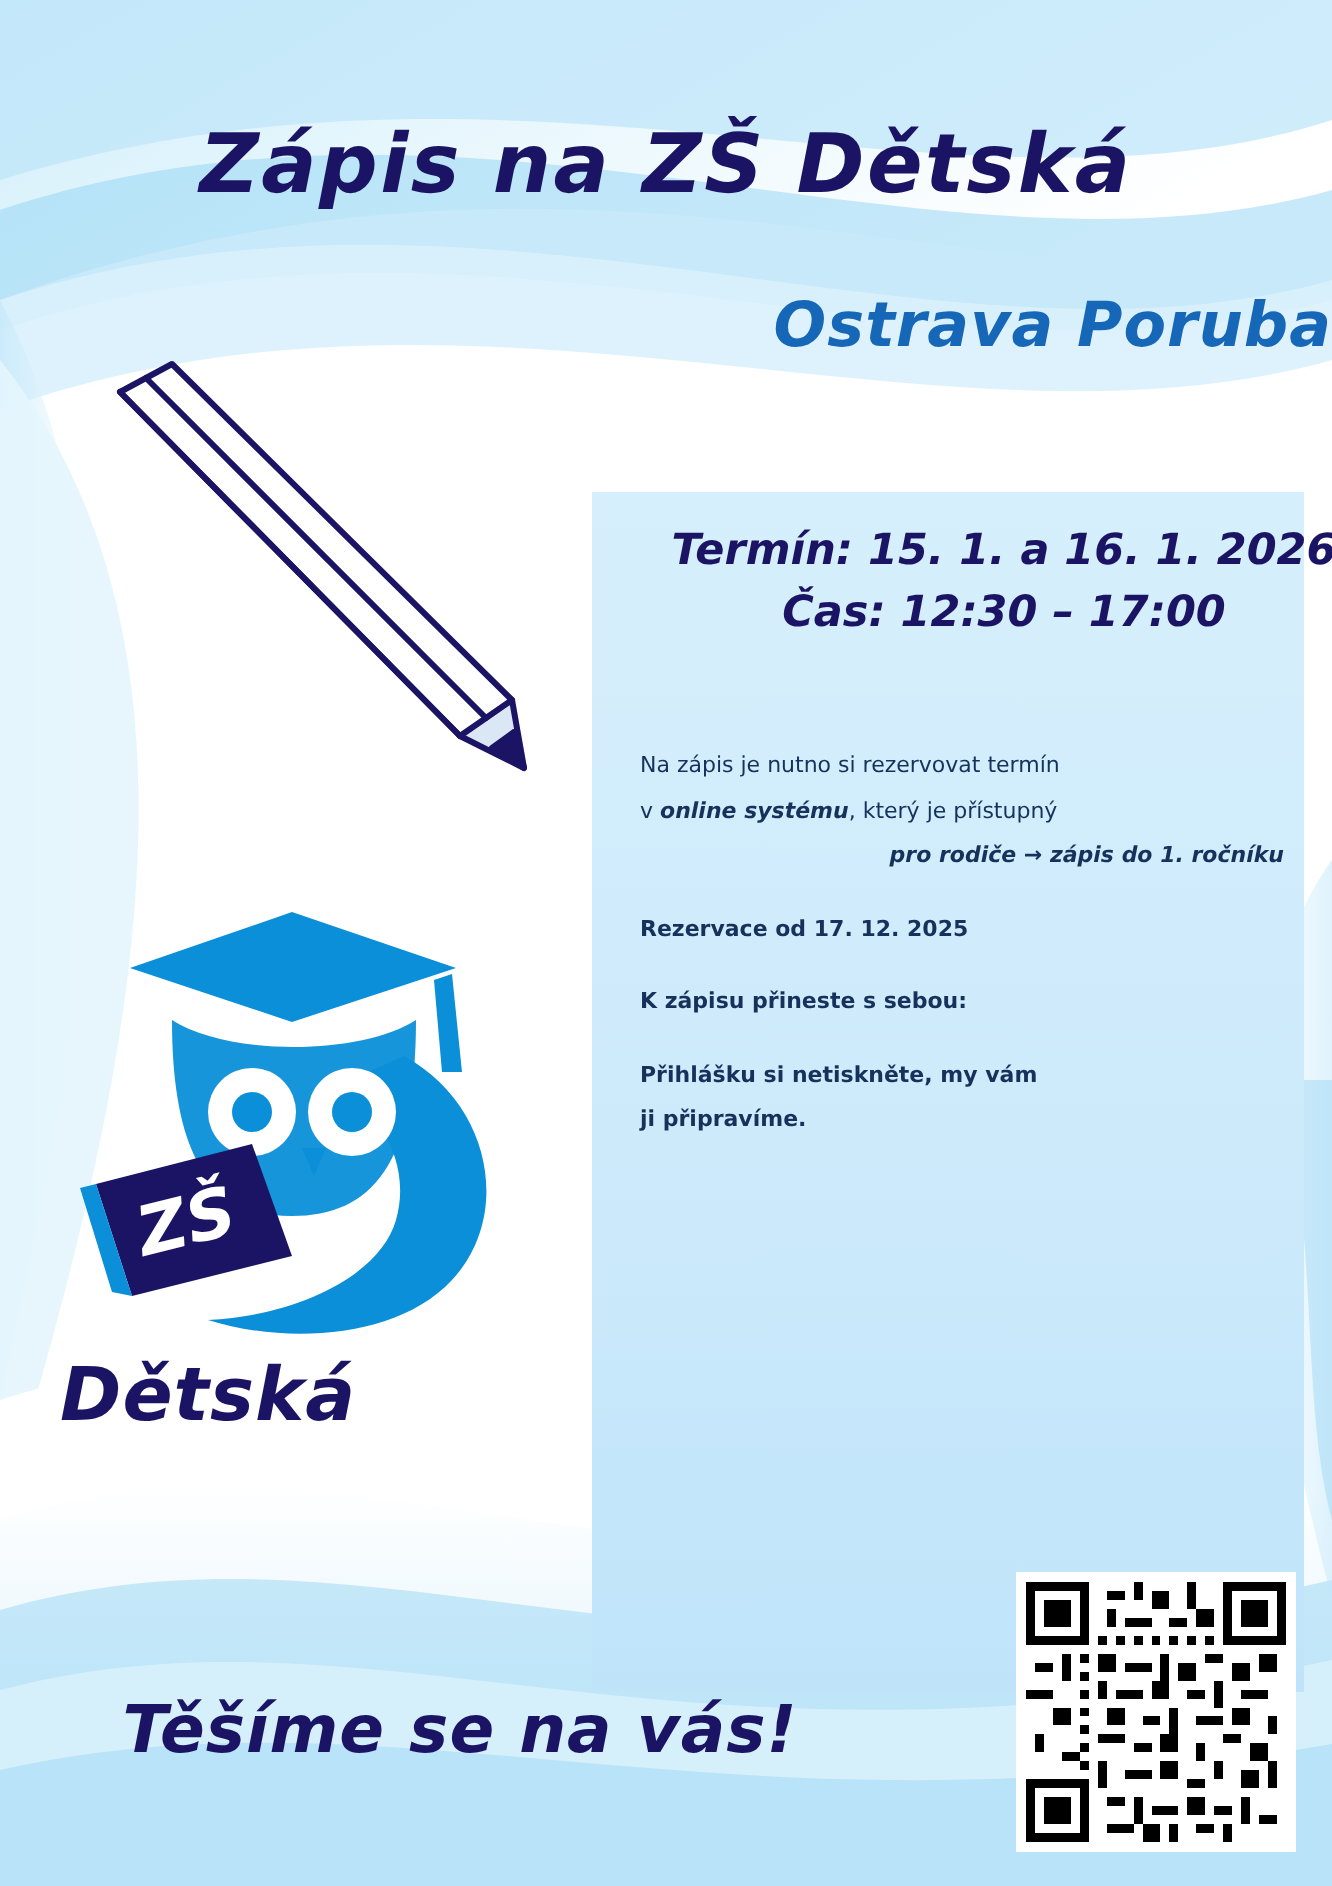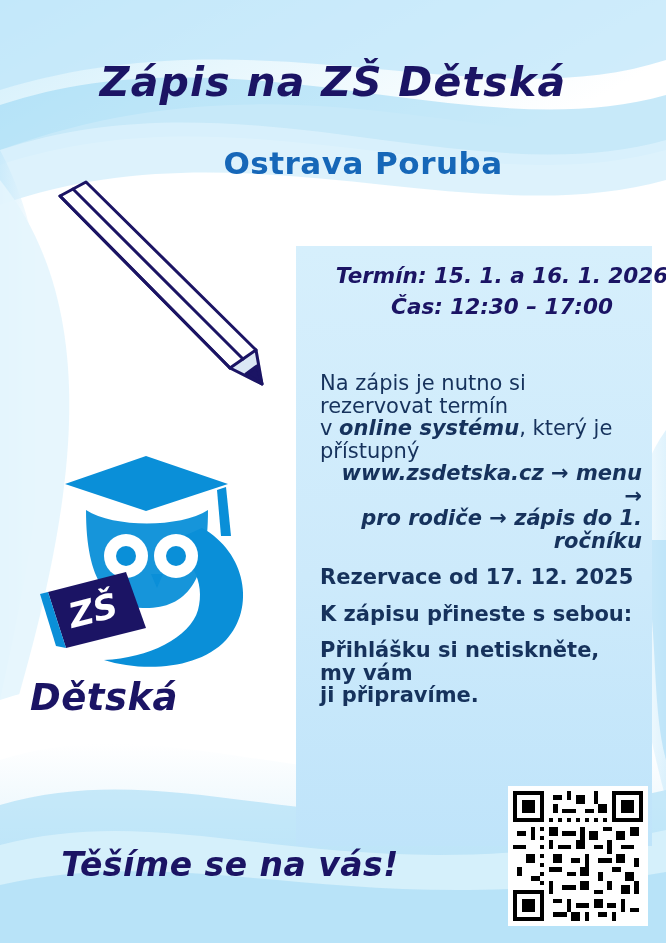--- a/index.html
+++ b/index.html
@@ -36,23 +36,24 @@
     font-style: italic;
     font-size: 41px;
     letter-spacing: 1.2px;
     color: #1b1464;
   }
   .title-sub {
     position: absolute;
     left: 0;
     top: 145px;
     width: 666px;
-    text-align: center;
-    font-family: "DejaVu Sans", sans-serif;
-    font-weight: bold;
+    text-align: right;
+    font-family: "DejaVu Sans", sans-serif;
+    font-weight: bold;
+    font-style: italic;
     font-size: 31px;
     letter-spacing: 0.5px;
     color: #1667b8;
     padding-left: 60px;
     box-sizing: border-box;
   }
 
   
   .info-panel {
     position: absolute;
@@ -77,21 +78,21 @@
     line-height: 31px;
   }
 
   .body-text {
     position: absolute;
     left: 320px;
     top: 372px;
     width: 322px;
     color: #16325c;
     font-family: "DejaVu Sans", sans-serif;
-    font-size: 21px;
+    font-size: 11px;
     line-height: 22.5px;
   }
   .body-text p { margin: 0 0 0 0; }
   .gap { height: 14px; }
   .b { font-weight: bold; }
   .bi { font-weight: bold; font-style: italic; text-align: right; }
   .i { font-style: italic; }
 
   ul.bring-list {
     list-style: none;
@@ -222,21 +223,20 @@
     <div>Čas: 12:30 – 17:00</div>
   </div>
 
   <div class="body-text">
     <p>
       <span>Na zápis je nutno si rezervovat termín</span>
     </p>
     <p>
       <span>v </span><span class="bi">online systému</span><span>, který je přístupný</span>
     </p>
-    <p class="bi">www.zsdetska.cz → menu →</p>
     <p class="bi">pro rodiče → zápis do 1. ročníku</p>
 
     <div class="gap"></div>
     <p class="b">Rezervace od 17. 12. 2025</p>
 
     <div class="gap"></div>
     <p class="b">K zápisu přineste s sebou:</p>
 
 
     <div class="gap"></div>

